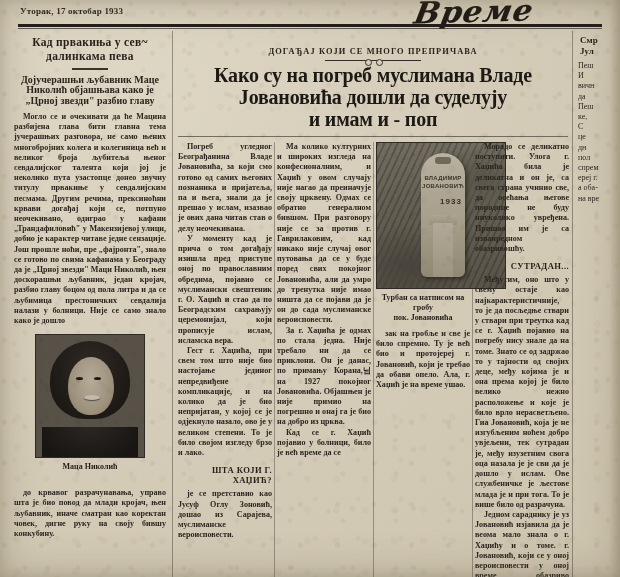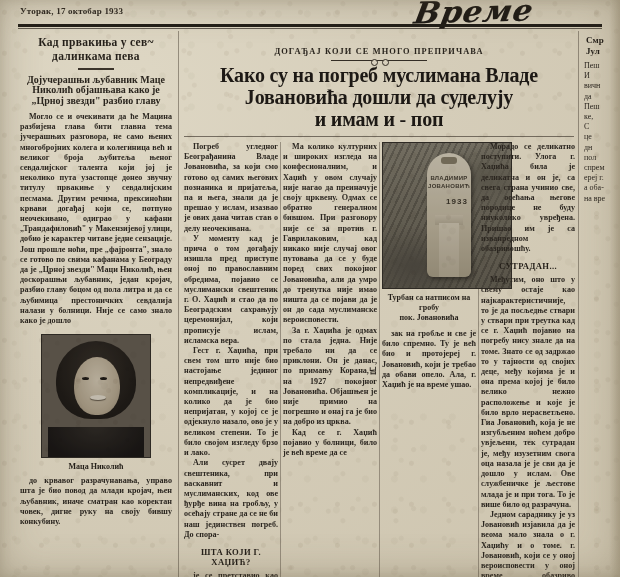--- a/index.html
+++ b/index.html
@@ -49,21 +49,21 @@
     transform:skewX(-12deg) rotate(-1.5deg);
     text-shadow:0.5px 0 0 rgba(30,26,21,.5);
   }
   .rule-top{
     position:absolute;left:18px;top:24px;width:584px;height:2.5px;
     background:#221e18;
   }
   .rule-top.thin{top:28px;height:1px;background:#3a342b;opacity:.75;}
 
   
-  .sheet{position:absolute;left:12px;top:31px;width:505px;height:546px;}
+  .sheet{position:absolute;left:6px;top:31px;width:505px;height:546px;}
   .colrule{position:absolute;top:0;width:1px;height:546px;background:#5a5044;opacity:.55;}
 
   .col{position:absolute;top:0;}
   .c-left{left:8px;width:152px;}
   .c-main{left:172px;width:390px;margin-top:12px;}
   .c-right{left:572px;width:46px;}
 
   
   .lhead{
     text-align:center;font-weight:bold;font-size:11.5px;line-height:14px;
@@ -161,21 +161,21 @@
   }
   .headline .l1{display:block;}
   .hr-main{width:390px;height:1px;background:#4a4238;opacity:.7;margin:6px 0 5px 0;}
 
   
   .mcols{position:relative;width:390px;}
   .mcol{position:absolute;top:0;width:94px;}
   .mcol.m1{left:0;} .mcol.m2{left:99px;} .mcol.m3{left:198px;} .mcol.m4{left:297px;}
   .mrule{position:absolute;top:0;width:1px;background:#5a5044;opacity:.5;}
   .subhead{
-    text-align:center;font-weight:bold;font-size:8.6px;letter-spacing:.4px;
+    text-align:right;font-weight:bold;font-size:8.6px;letter-spacing:.4px;
     color:#241f19;margin:7px 0 4px 0;
   }
 
   
   .rhead{font-weight:bold;font-size:9px;line-height:11px;color:#241f19;margin:4px 0 4px 2px;}
   .rbody{font-size:8px;line-height:10.2px;color:#2b2620;text-align:justify;}
 
   .fade-r{
     position:absolute;right:0;top:0;width:10px;height:577px;
     background:linear-gradient(to right, rgba(205,196,174,0), rgba(150,138,112,.45));
@@ -214,21 +214,21 @@
         <div class="p-hair"></div>
         <div class="p-face"></div>
         <div class="p-eye l"></div>
         <div class="p-eye r"></div>
         <div class="p-mouth"></div>
         <div class="p-body"></div>
         <div class="ink"></div>
       </div>
       <div class="caption">Маца Николић</div>
 
-      <div class="body" style="margin-top:4px">
+      <div class="body" style="margin-top:16px">
         <p>до крвавог разрачунавања, управо шта је био повод да млади кројач, њен љубавник, иначе сматран као коректан човек, дигне руку на своју бившу конкубину.</p>
       </div>
     </div>
 
     <div class="col c-main">
       <div class="kicker">ДОГАЂАЈ КОЈИ СЕ МНОГО ПРЕПРИЧАВА</div>
       <span class="kdeco"></span>
       <div class="headline">
         <span class="l1">Како су на погреб муслимана Владе</span>
         <span class="l1">Јовановића дошли да суделују</span>
@@ -239,21 +239,20 @@
       <div class="mcols" style="height:440px">
         <div class="mrule" style="left:96px;height:440px"></div>
         <div class="mrule" style="left:195px;height:440px"></div>
         <div class="mrule" style="left:294px;height:440px"></div>
 
         <div class="mcol m1">
           <div class="body">
             <p>Погреб угледног Београђанина Владе Јовановића, за који смо готово од самих његових познаника и пријатеља, па и њега, знали да је прешао у ислам, изазвао је ових дана читав став о делу неочекивана.</p>
             <p>У моменту кад је прича о том догађају изишла пред приступе оној по православним обредима, појавио се муслимански свештеник г. О. Хаџић и стао да по Београдским сахрањују церемонијал, који прописује ислам, исламска вера.</p>
             <p>Гест г. Хаџића, при свем том што није био настојање јединог непредвиђене компликације, и на колико да је био непријатан, у којој се је одјекнуло назало, ово је у великом степени. То је било својом изгледу брзо и лако.</p>
-            <p>Али сусрет двају свештеника, при васкавнит и муслиманских, код ове ђурђе вина на гробљу, у осећају стране да се не би наш јединствен погреб. До спора-</p>
           </div>
           <div class="subhead">ШТА КОЈИ Г. ХАЏИЋ?</div>
           <div class="body">
             <p>је се претставио као Јусуф Оглу Зоновић, дошао из Сарајева, муслиманске вероисповести.</p>
           </div>
         </div>
 
         <div class="mcol m2">
           <div class="body">
             <p>Ма колико културних и широких изгледа на конфесионалним, и Хаџић у овом случају није нагао да преиначује своју црквену. Одмах се обратно генералном бившом. При разговору није се за против г. Гаврилаковим, кад никако није случај овог путовања да се у буде поред свих покојног Јовановића, али да умро до тренутка није имао ништа да се појави да је он до сада муслиманске вероисповести.</p>

